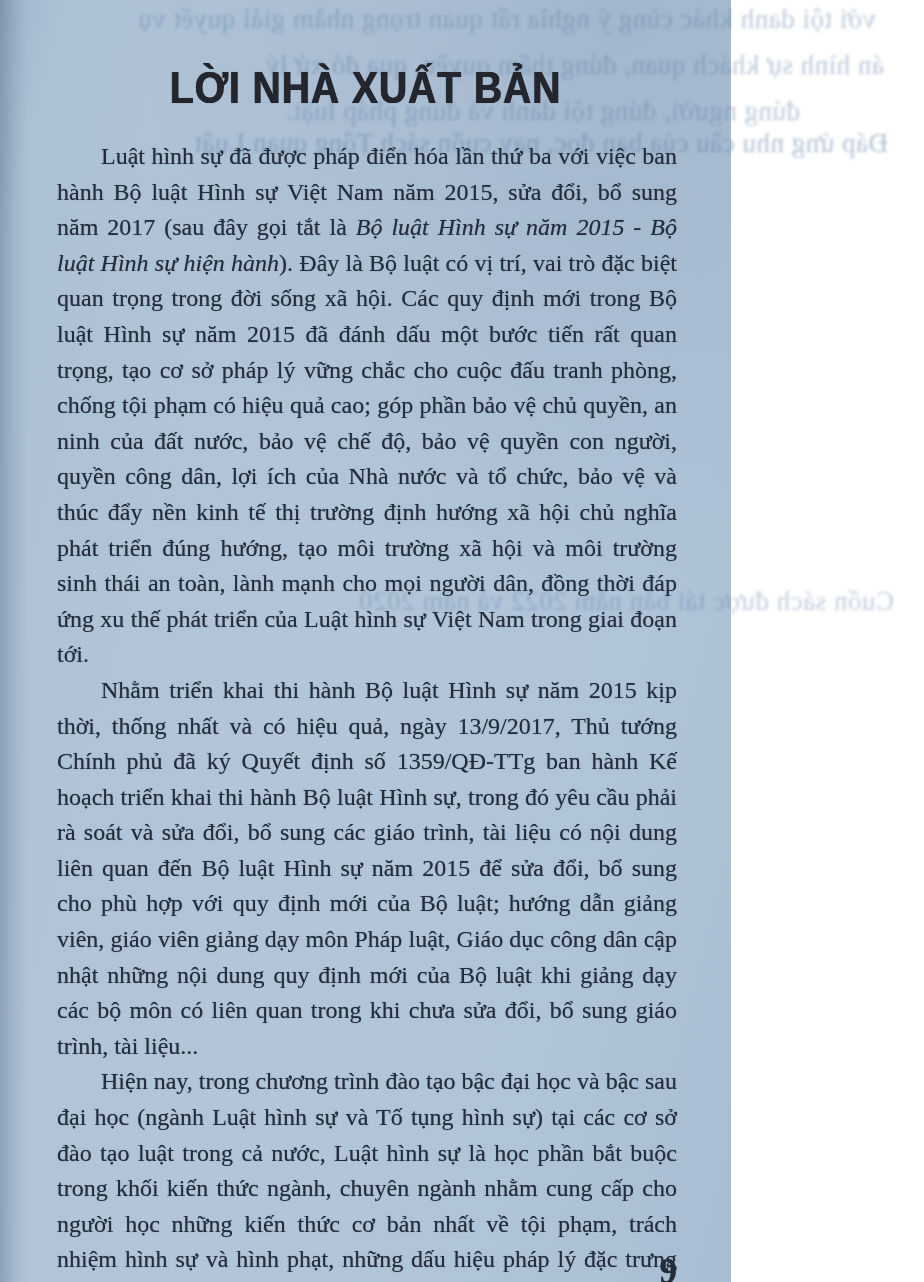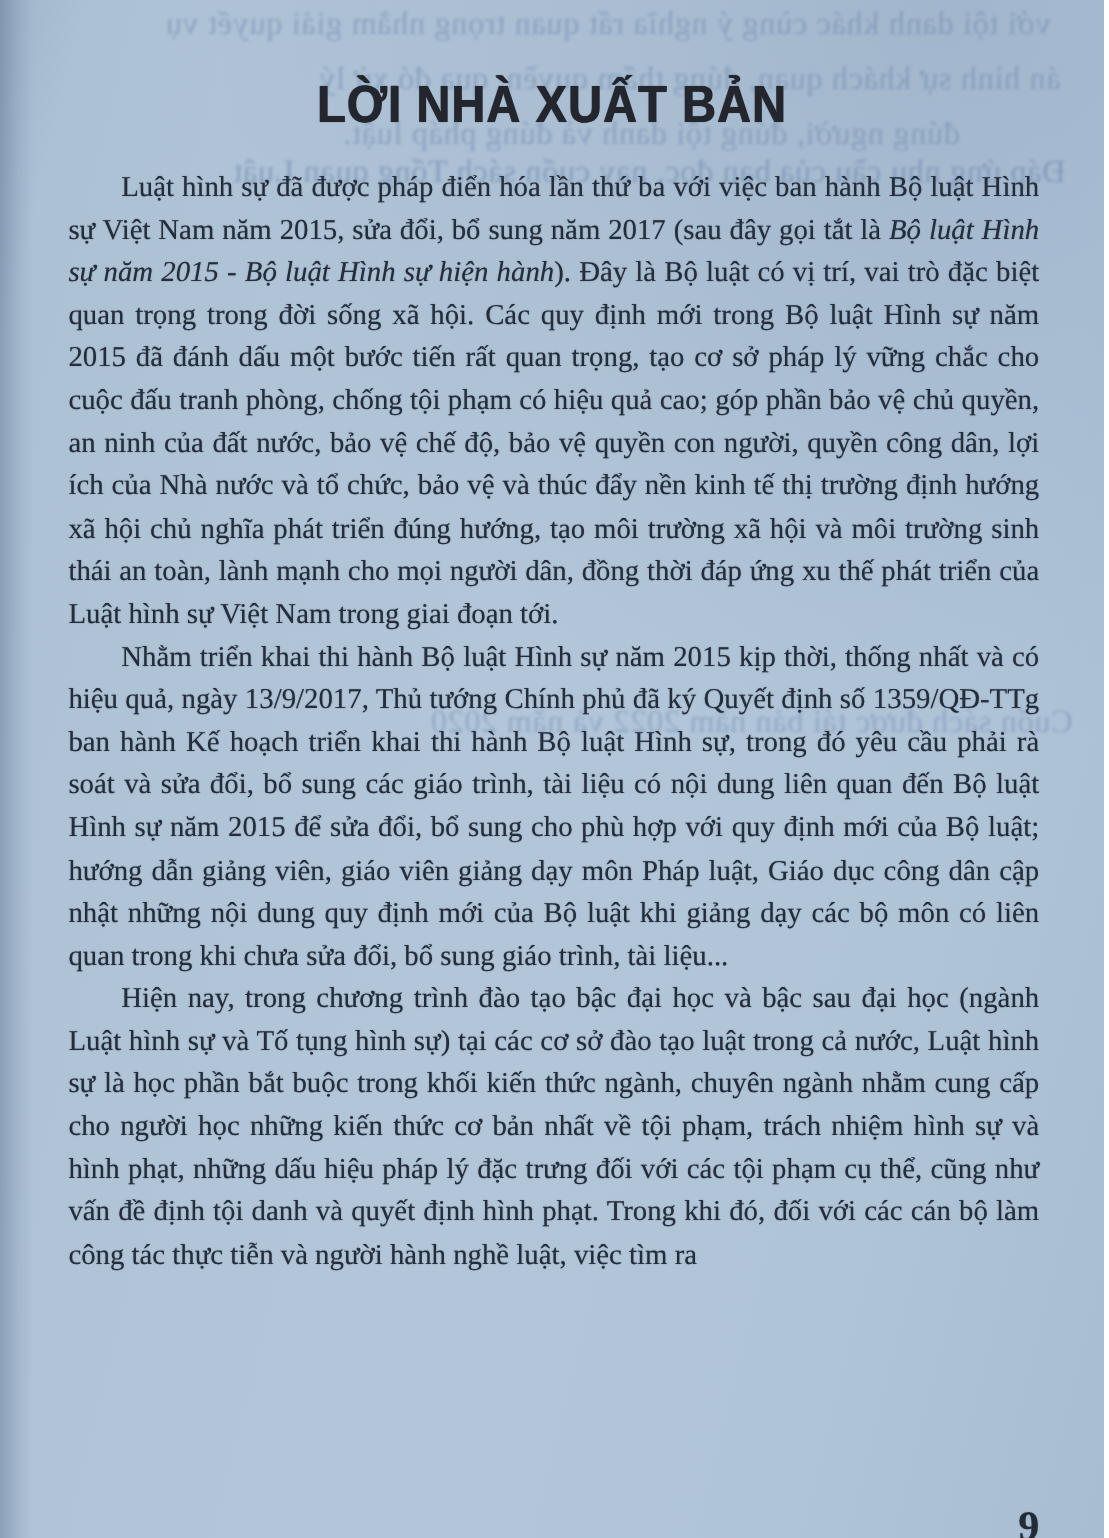--- a/index.html
+++ b/index.html
@@ -3,21 +3,21 @@
 <meta charset="utf-8">
 <style>
   html,body{margin:0;padding:0;}
   body{
     width:924px;height:1282px;
     font-family:"Liberation Serif","DejaVu Serif",serif;
     overflow:hidden;
   }
   .page{
     position:relative;
-    width:920px;height:1282px;
+    width:731px;height:1282px;
     background:
       radial-gradient(120% 90% at 85% 0%, rgba(90,115,148,.18) 0%, rgba(90,115,148,0) 55%),
       linear-gradient(104deg, #9fb4ca 0%, #adc1d5 6%, #b3c6d9 45%, #b0c4d8 78%, #a9bdd2 100%);
   }
   .gutter{
     position:absolute;left:0;top:0;width:28px;height:100%;
     background:linear-gradient(90deg, rgba(56,80,112,.30) 0%, rgba(56,80,112,.10) 55%, rgba(56,80,112,0) 100%);
     pointer-events:none;
   }
   

